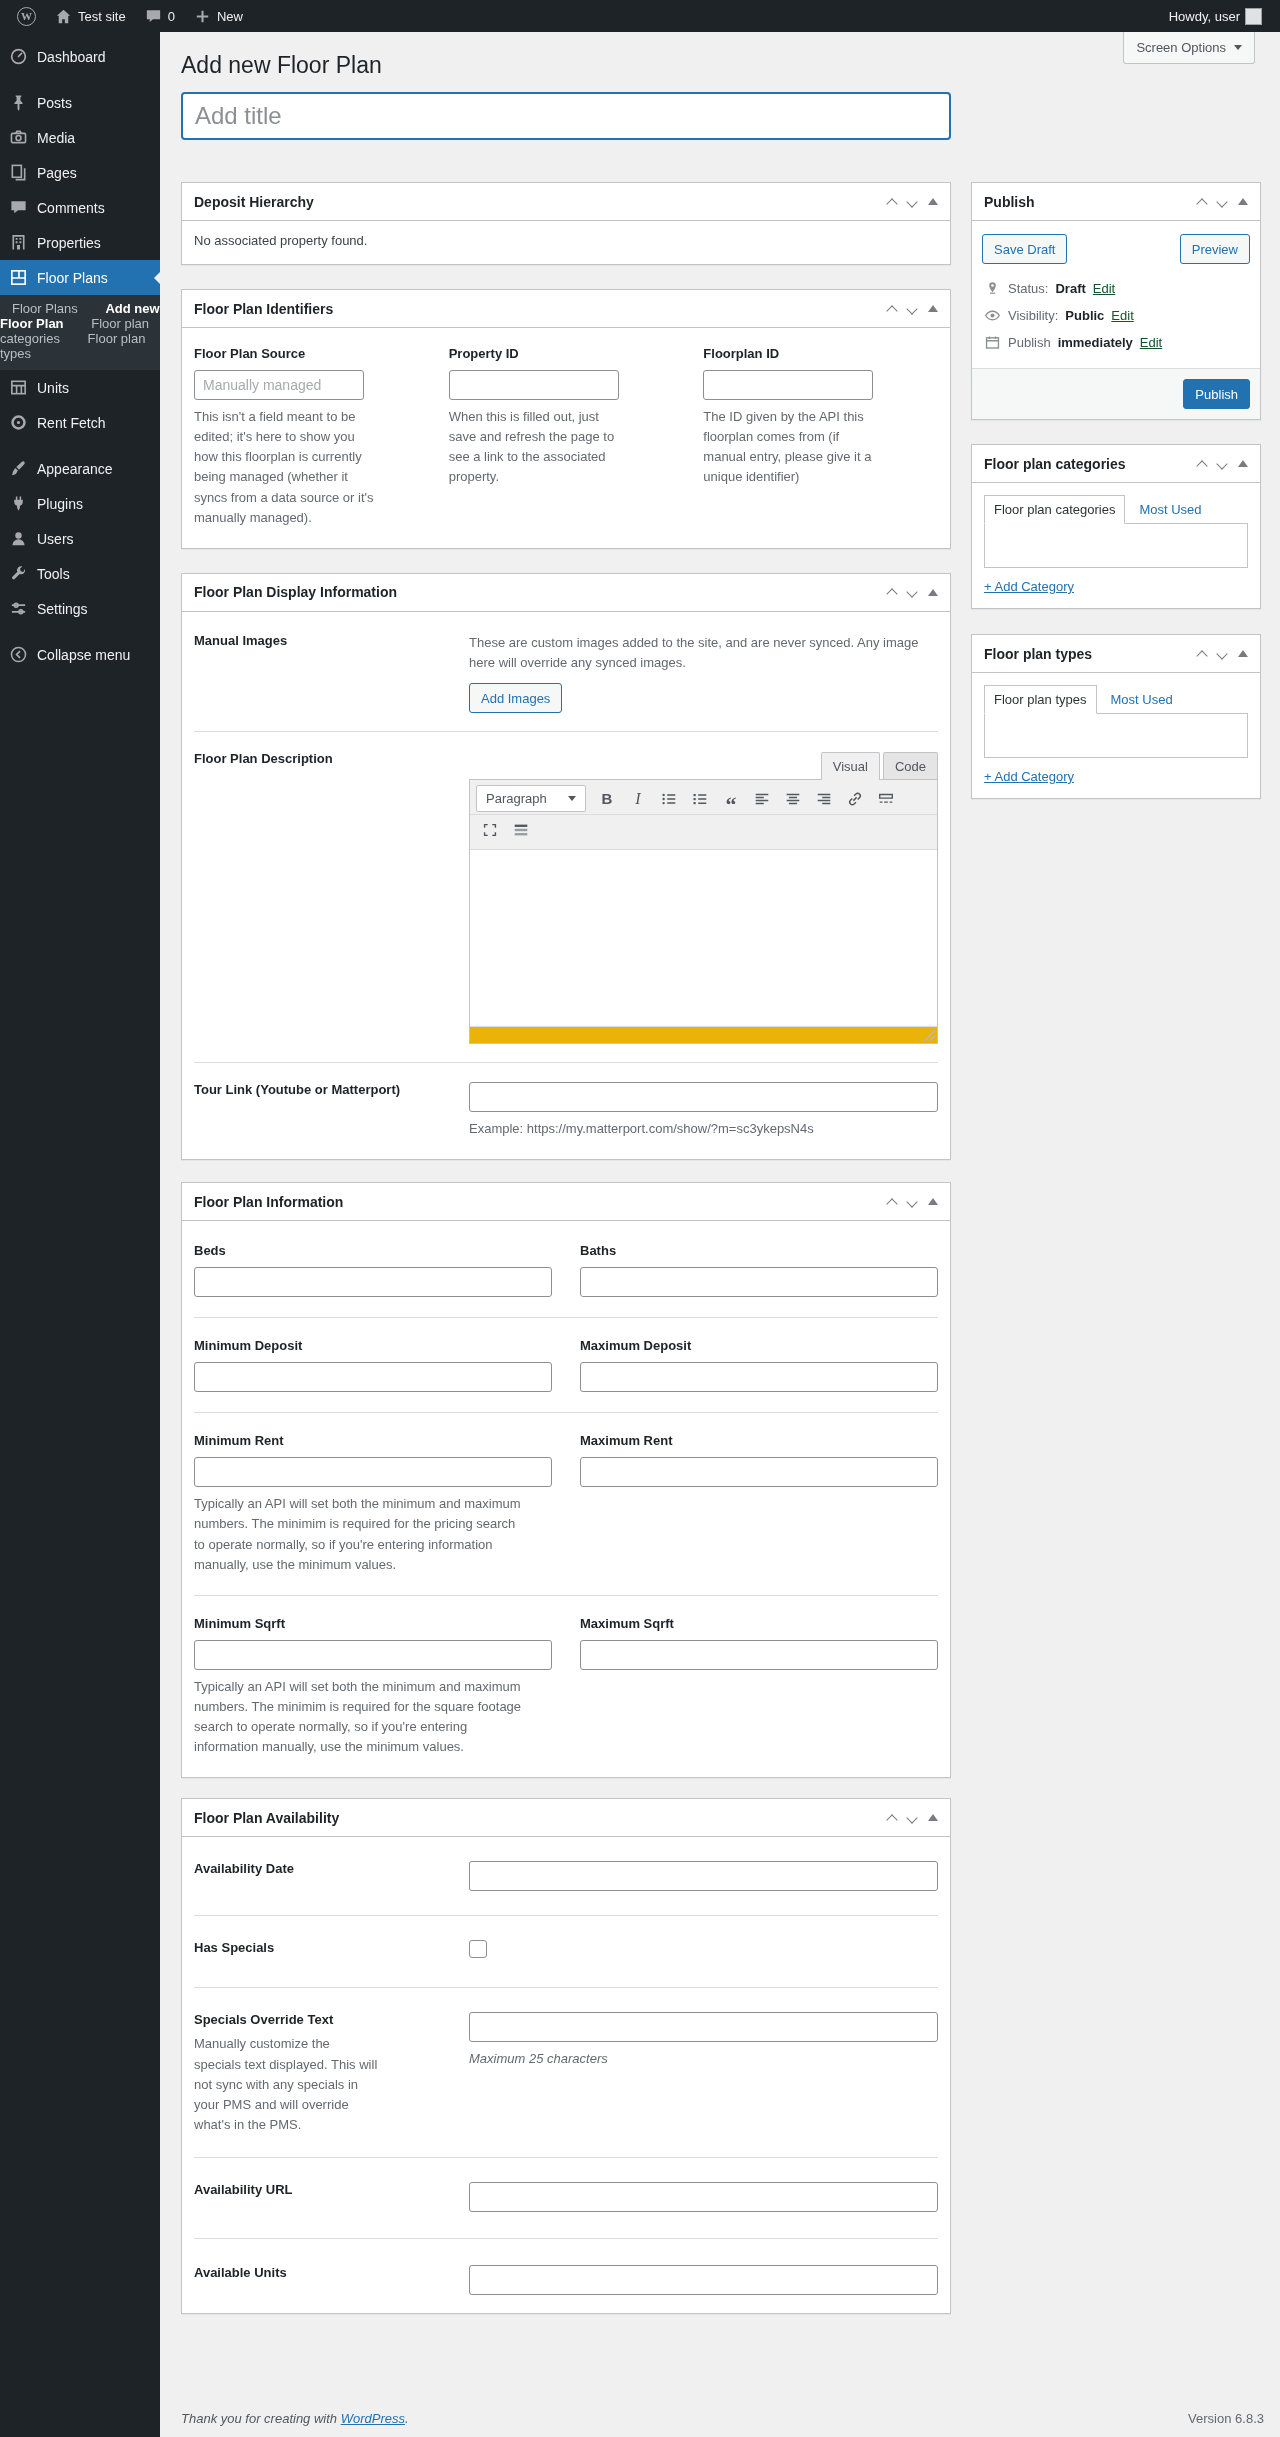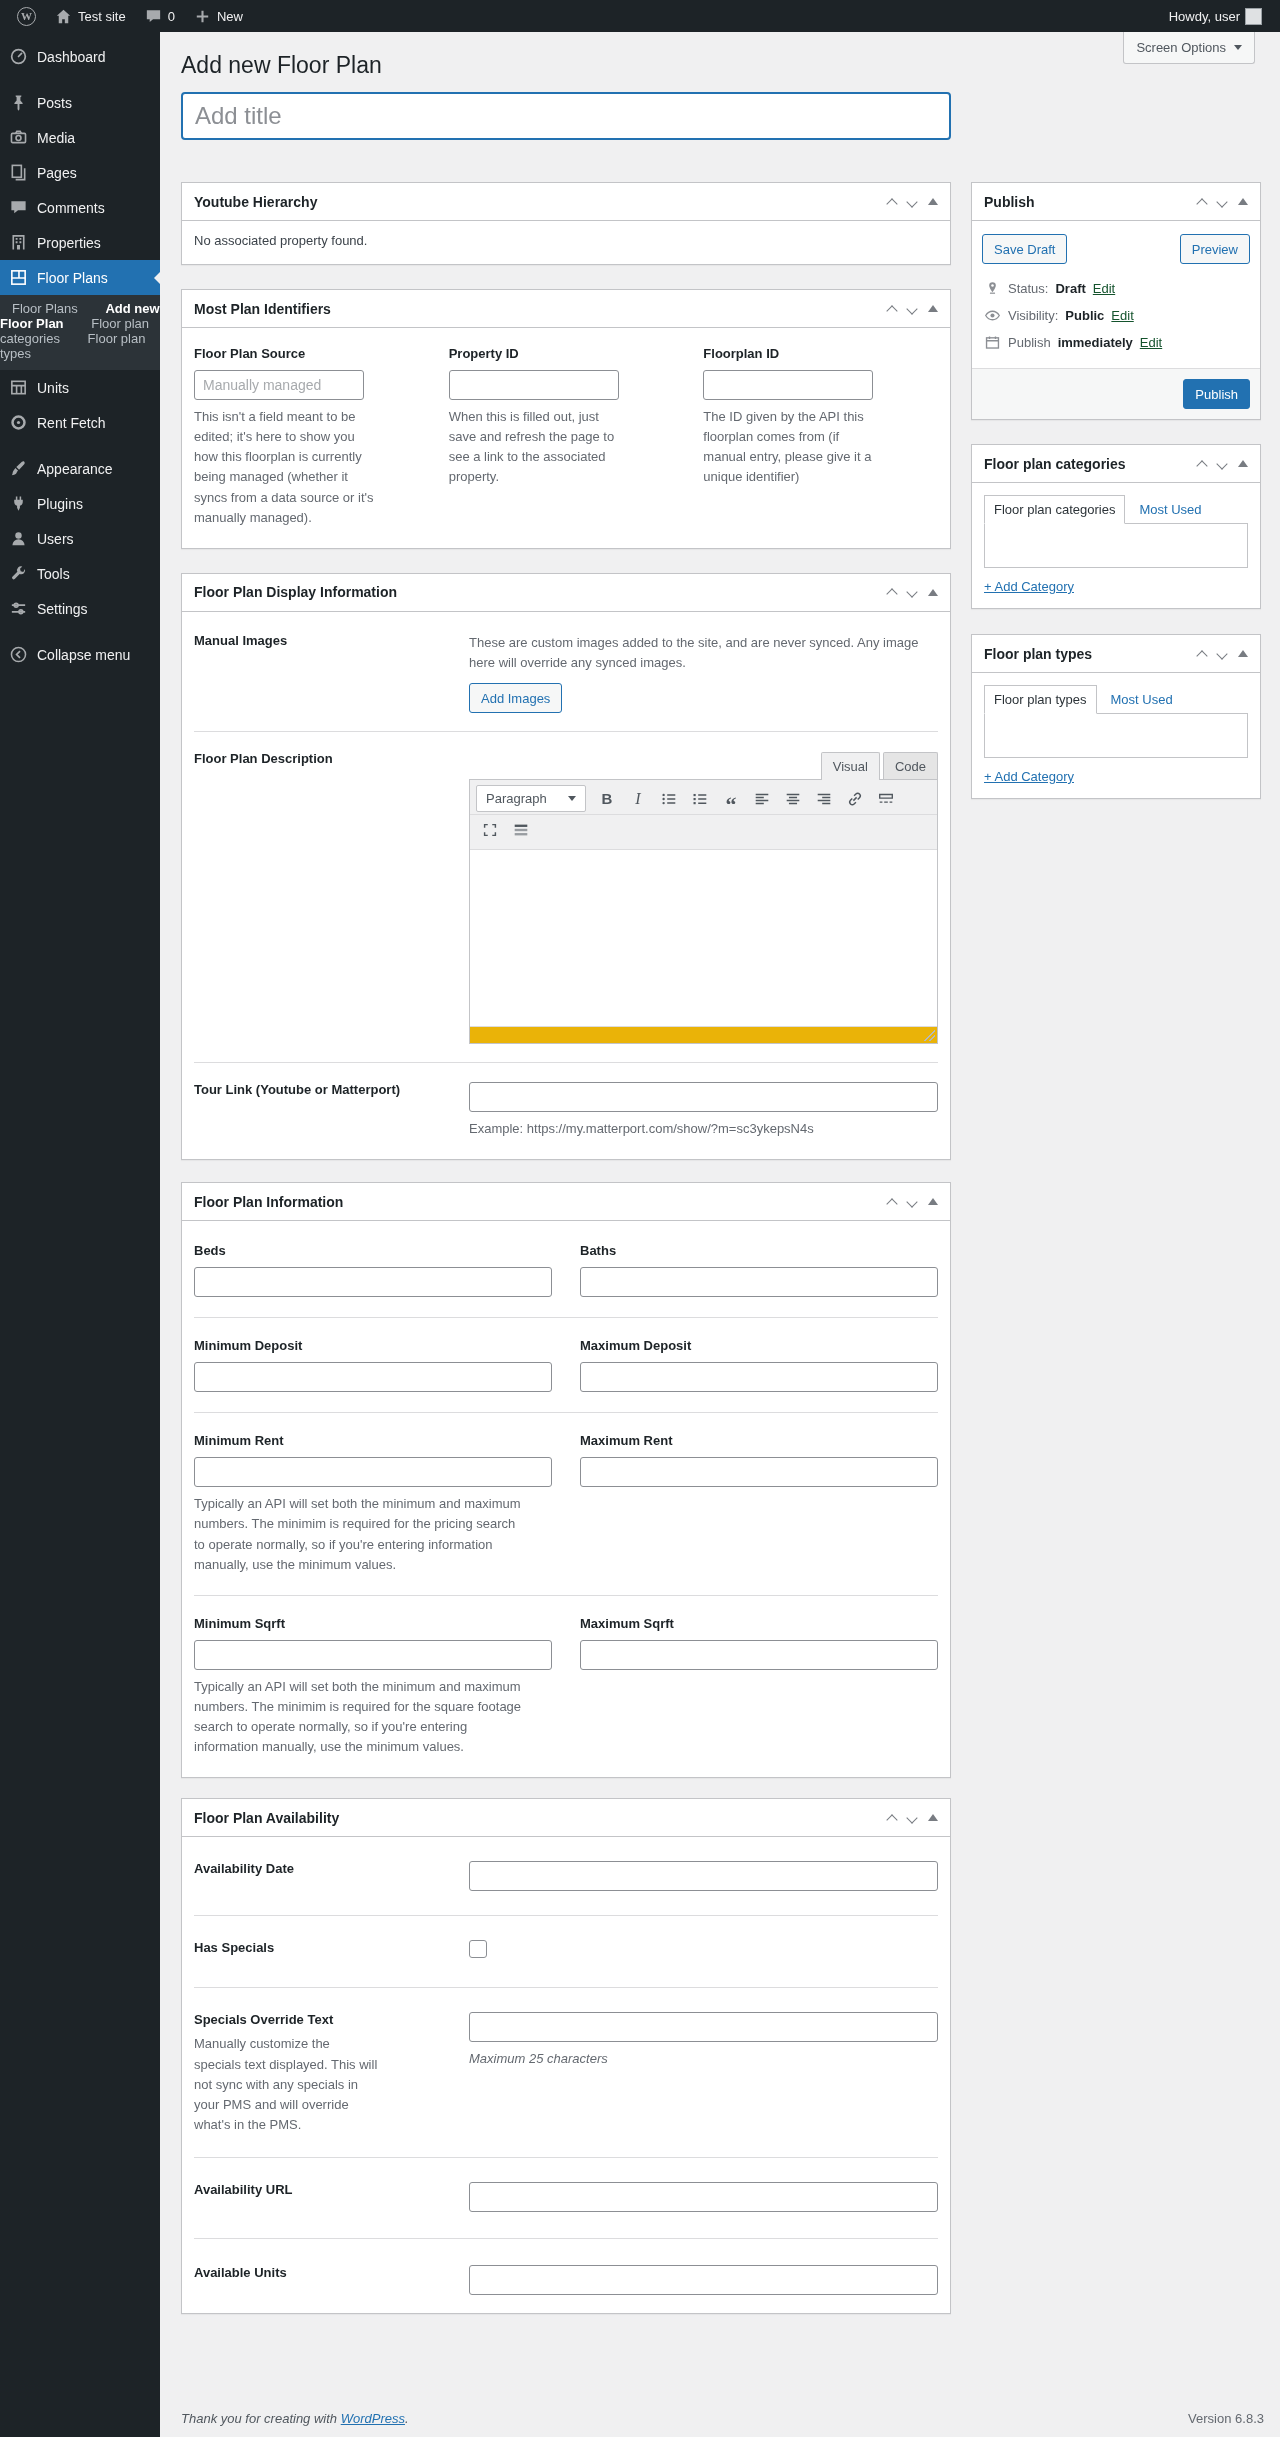--- a/index.html
+++ b/index.html
@@ -306,35 +306,35 @@
   <h1 class="page-title">Add new Floor Plan</h1>
 
   <input class="title-input" type="text" placeholder="Add title" style="">
 
   <div class="cols">
 
     <div class="main-col">
 
       <div class="postbox">
         <div class="postbox-header">
-          <span class="hndl">Youtube Hierarchy</span>
+          <span class="hndl">Deposit Hierarchy</span>
           <span class="handle-actions">
             <span class="chev up"></span>
             <span class="chev down"></span>
             <span class="tri-up"></span>
           </span>
         </div>
         <div class="inside">
           <p style="margin:10px 0 2px;">No associated property found.</p>
         </div>
       </div>
 
       <div class="postbox">
         <div class="postbox-header">
-          <span class="hndl">Most Plan Identifiers</span>
+          <span class="hndl">Floor Plan Identifiers</span>
           <span class="handle-actions">
             <span class="chev up"></span>
             <span class="chev down"></span>
             <span class="tri-up"></span>
           </span>
         </div>
         <div class="inside">
           <div class="ident-grid">
             <div>
               <span class="b">Floor Plan Source</span><br>

